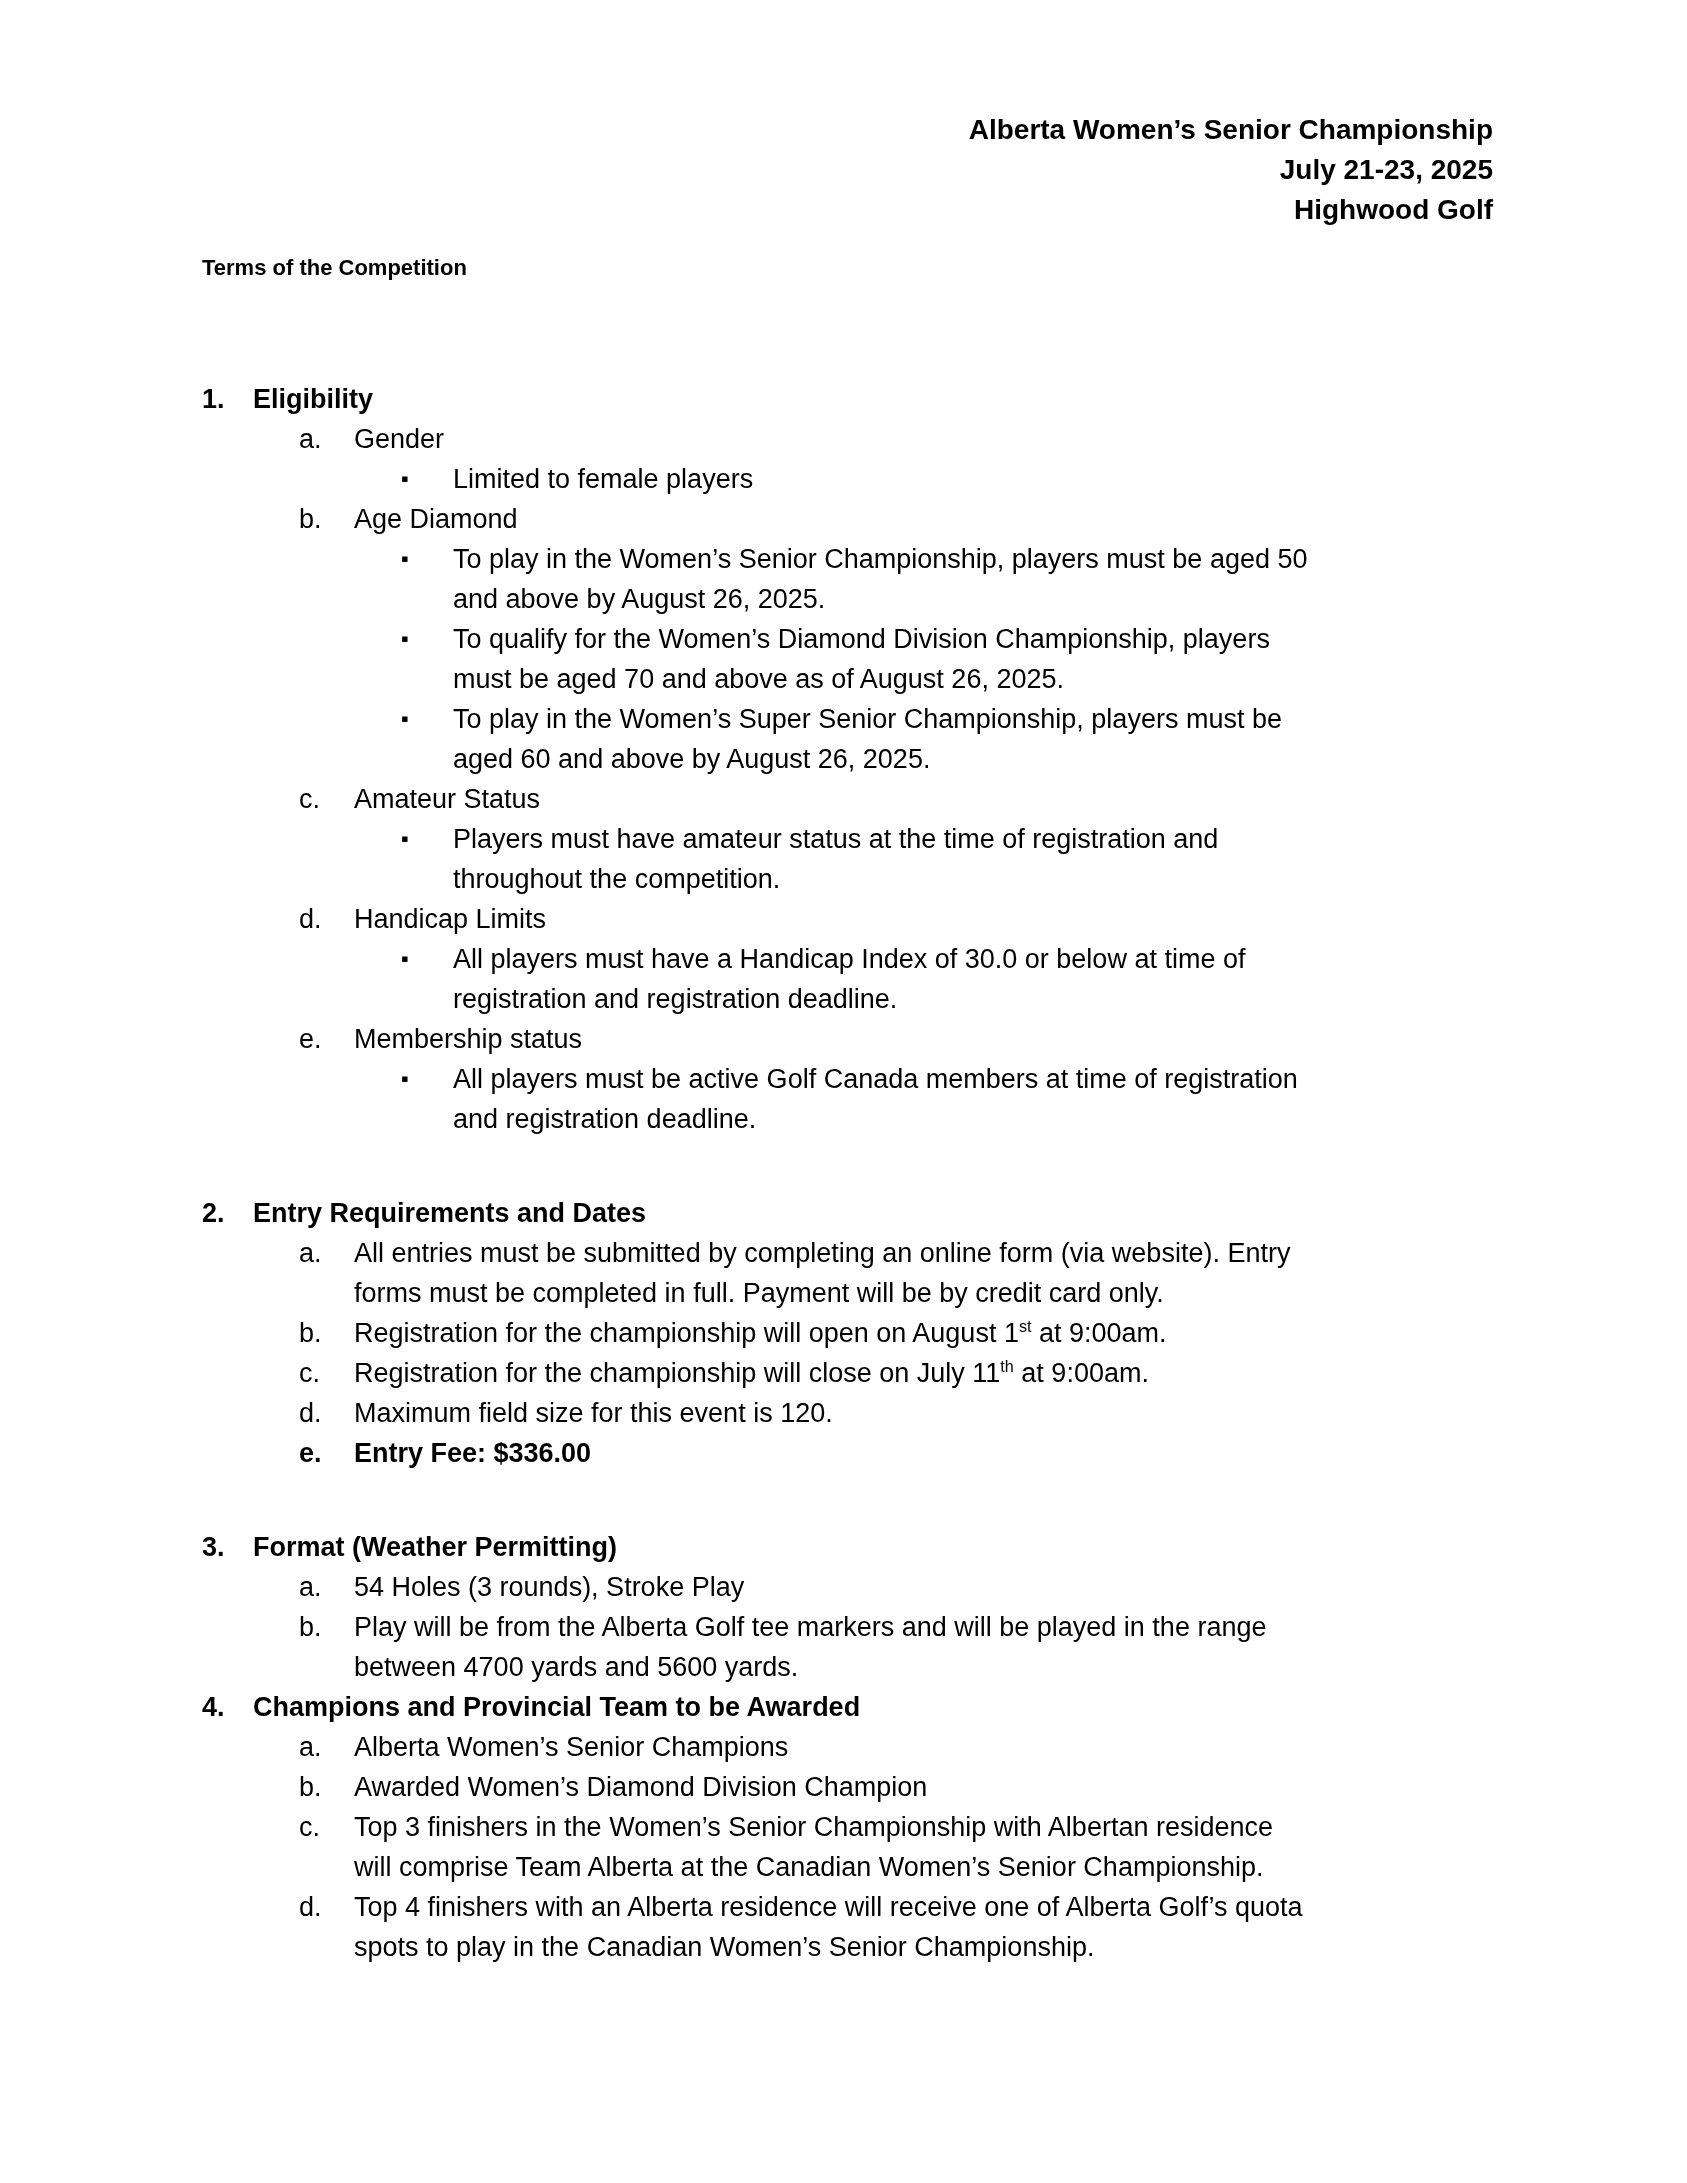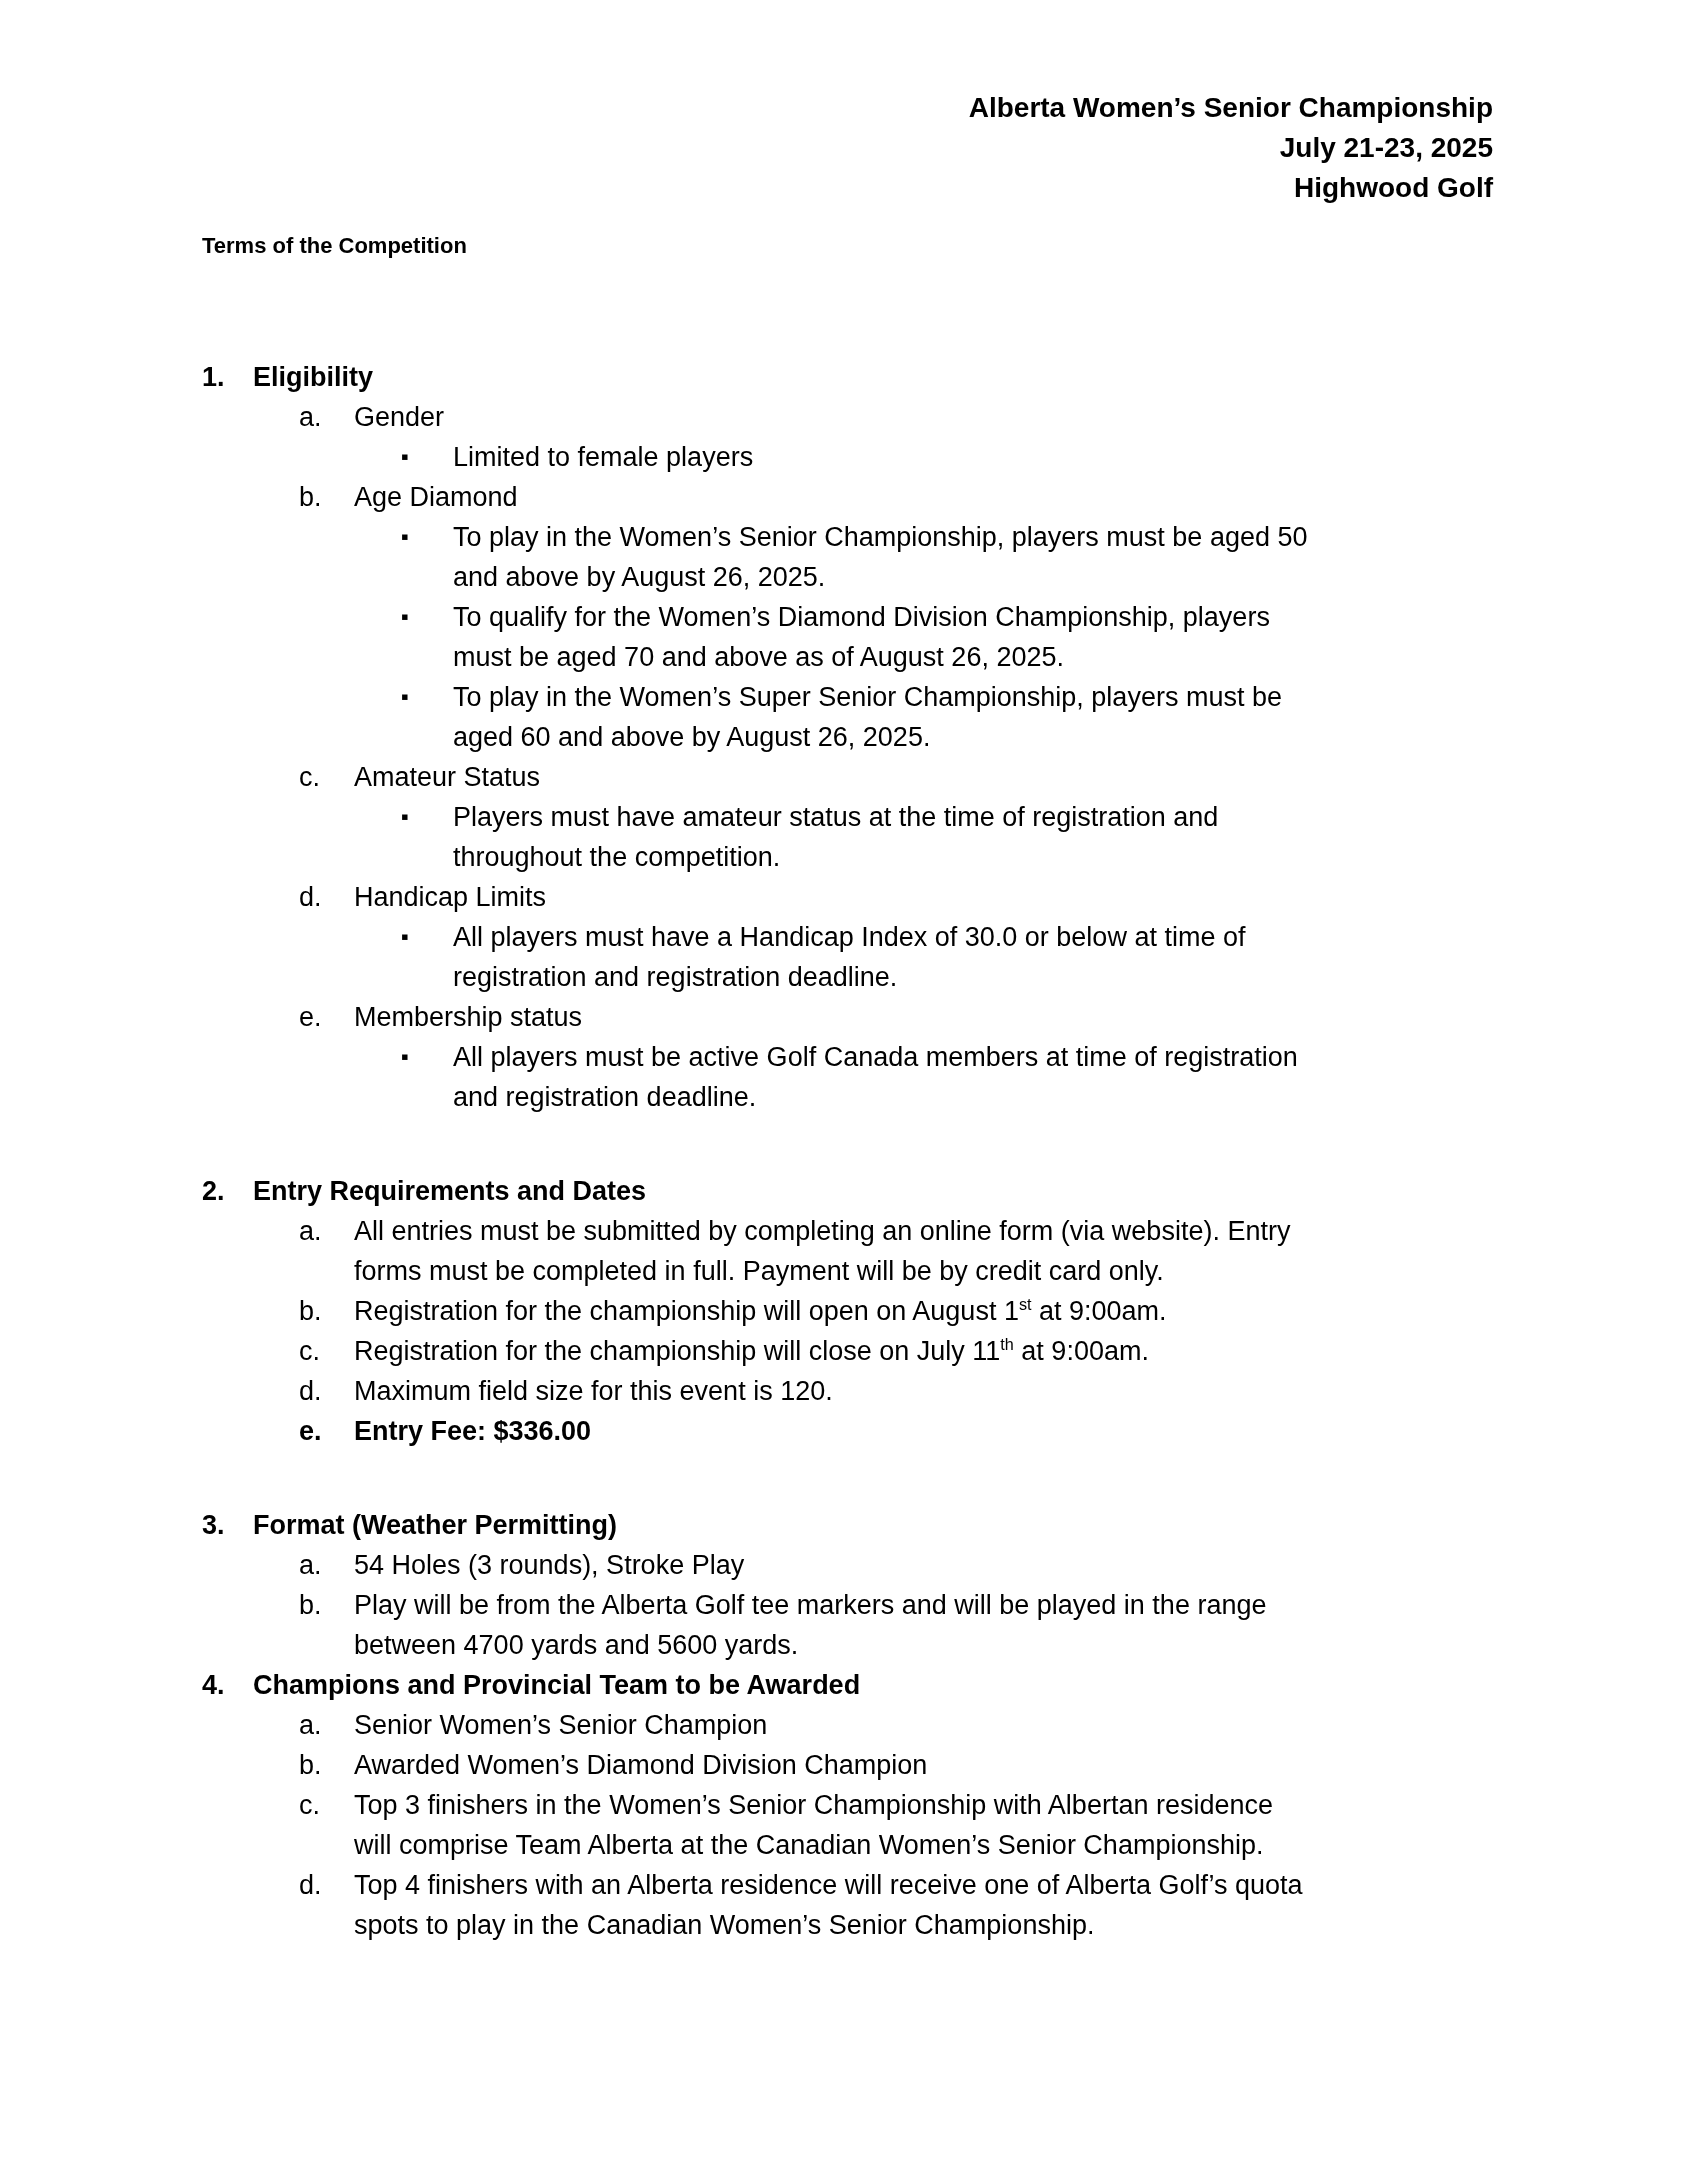--- a/index.html
+++ b/index.html
@@ -6,21 +6,21 @@
   body {
     width: 1687px;
     height: 2183px;
     background: #ffffff;
     color: #000000;
     font-family: "Liberation Sans", sans-serif;
     font-size: 27px;
     line-height: 40px;
     overflow: hidden;
   }
-  .doc { padding: 88px 194px 0 202px; }
+  .doc { padding: 110px 194px 0 202px; }
 
   .hdr {
     text-align: right;
     font-weight: bold;
     font-size: 28px;
     line-height: 40px;
   }
 
   .title {
     font-weight: bold;
@@ -171,21 +171,21 @@
     </div>
   </div>
 
   <div class="sec">
     <div class="row l1">
       <span class="m1">4.</span>
       <span class="txt">Champions and Provincial Team to be Awarded</span>
     </div>
     <div class="row l2">
       <span class="m2">a.</span>
-      <span class="txt">Senior Women’s Senior Champion</span>
+      <span class="txt">Alberta Women’s Senior Champions</span>
     </div>
     <div class="row l2">
       <span class="m2">b.</span>
       <span class="txt">Awarded Women’s Diamond Division Champion</span>
     </div>
     <div class="row l2">
       <span class="m2">c.</span>
       <span class="txt">Top 3 finishers in the Women’s Senior Championship with Albertan residence
 will comprise Team Alberta at the Canadian Women’s Senior Championship.</span>
     </div>

